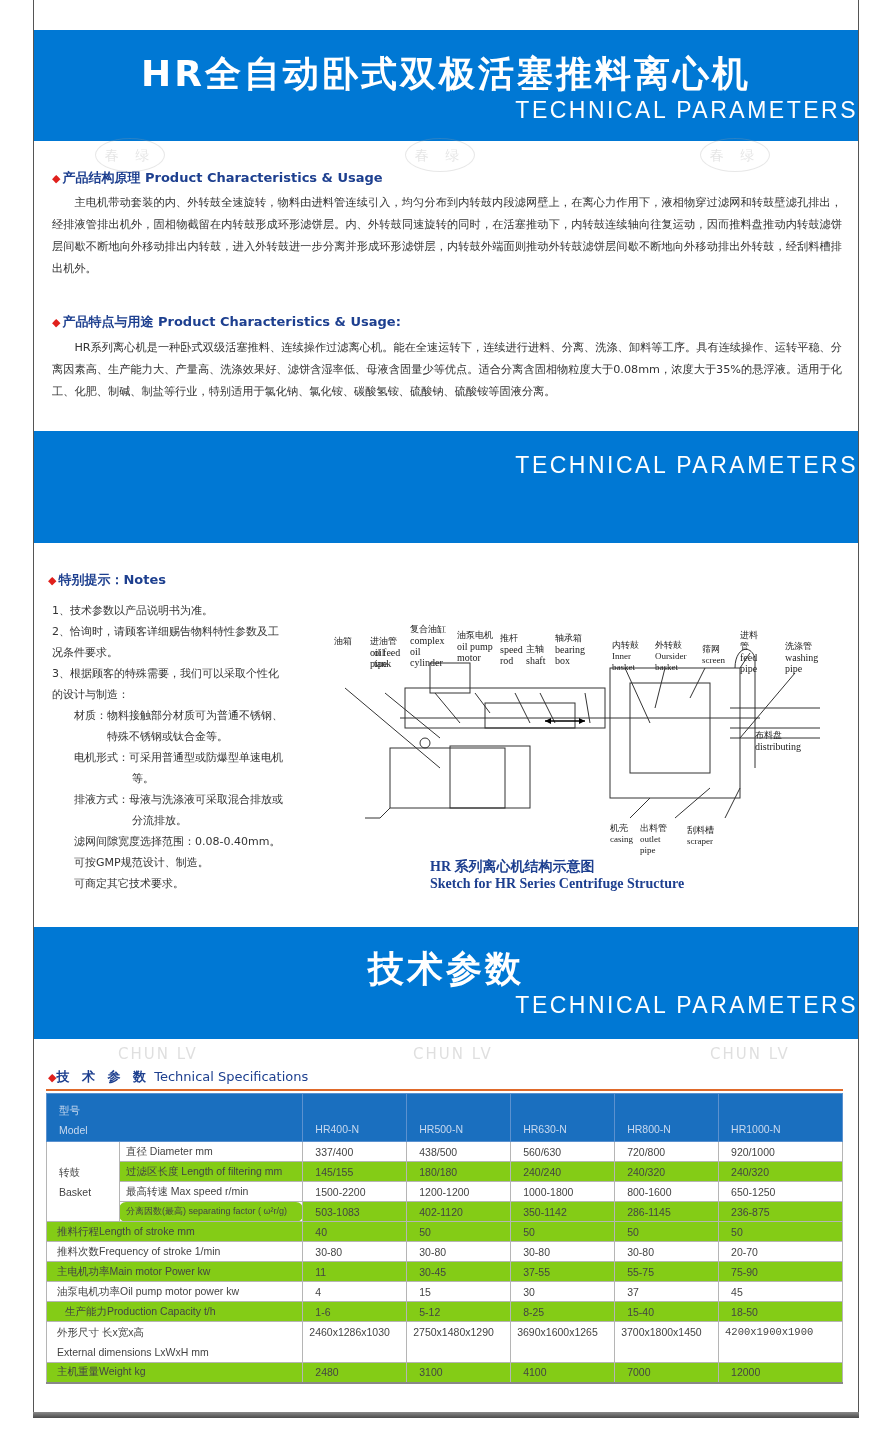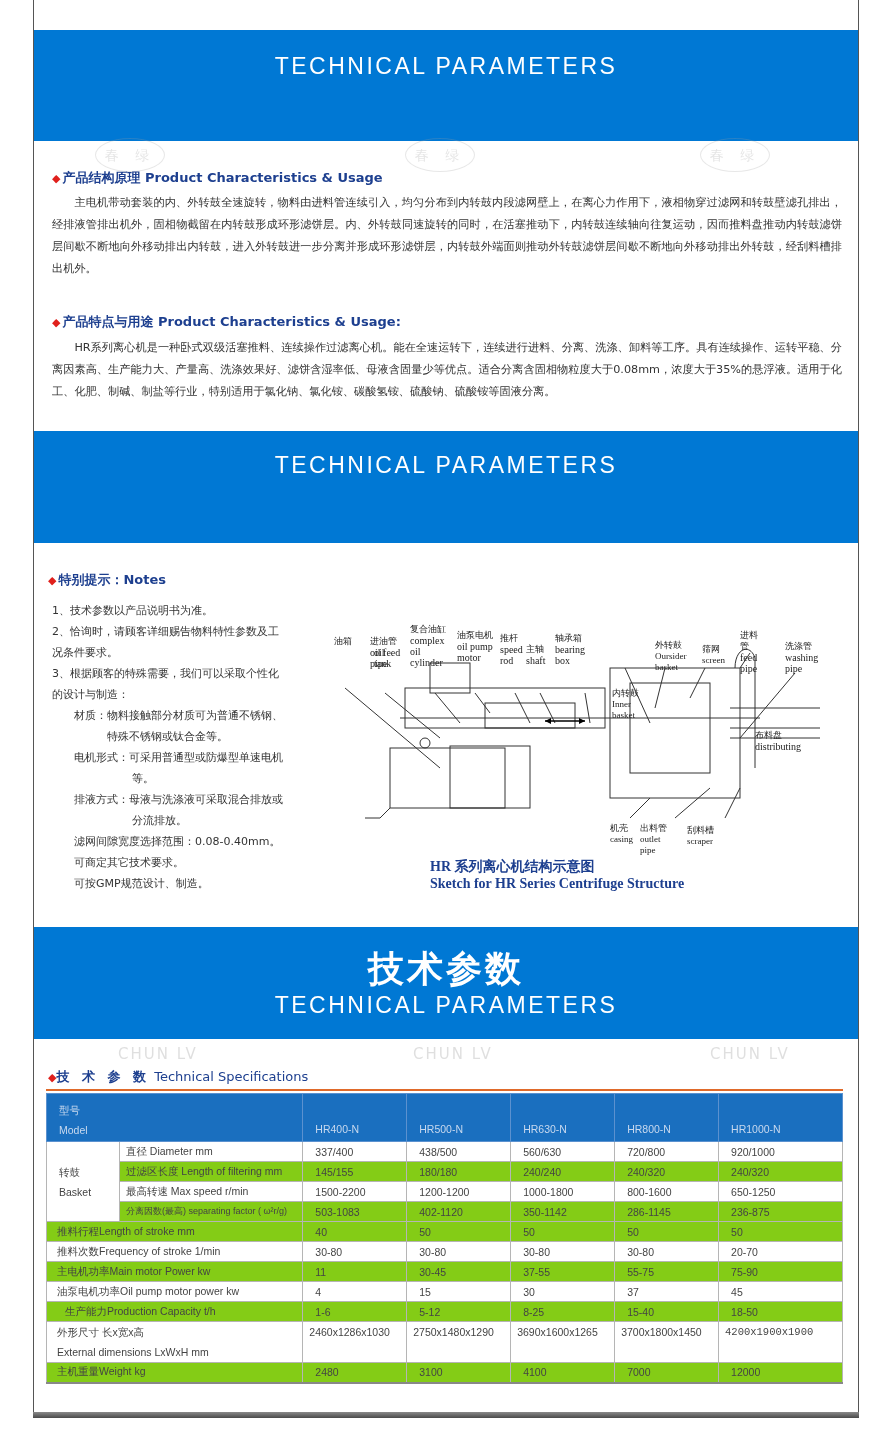--- a/index.html
+++ b/index.html
@@ -6,21 +6,21 @@
   html, body { width: 890px; height: 1435px; background: #ffffff; overflow: hidden; }
   body { font-family: "DejaVu Sans", "Liberation Sans", sans-serif; position: relative; color: #333; }
 
   .frame { position: absolute; left: 33px; top: 0; width: 826px; height: 1418px;
     border-left: 1px solid #555; border-right: 1px solid #555; background: #fff; }
   .frame-bottom { position: absolute; left: 33px; top: 1412px; width: 826px; height: 6px;
     background: linear-gradient(#8a8a8a, #4a4a4a); }
 
   .banner { position: absolute; left: 34px; width: 824px; background: #0078d4; color: #fff; text-align: center; }
   .banner .title { font-family: "DejaVu Sans", sans-serif; font-weight: bold; font-size: 36px; letter-spacing: 3px; line-height: 44px; }
-  .banner .subtitle { font-family: "Liberation Sans", sans-serif; font-size: 23px; letter-spacing: 2.5px; line-height: 28px; font-weight: normal; }
+  .banner .subtitle { font-family: "Liberation Sans", sans-serif; font-size: 23px; letter-spacing: 2.5px; line-height: 28px; font-weight: normal; text-align: right; }
 
   .watermark { position: absolute; width: 70px; height: 34px; border: 1px solid rgba(160,160,160,0.25);
     border-radius: 50%; color: rgba(150,150,150,0.25); font-size: 14px; text-align: center; line-height: 32px; letter-spacing: 6px; }
   .watermark-sub { position: absolute; font-size: 15px; color: rgba(150,150,150,0.3); letter-spacing: 2px; }
 
   .sec-head { position: absolute; font-weight: bold; font-size: 13px; color: #1d3f8f; white-space: nowrap; }
   .sec-head .diamond { color: #e0201c; font-size: 11px; margin-right: 2px; }
 
   .para { position: absolute; left: 52px; width: 790px; font-size: 11.2px; line-height: 22px; color: #333; text-align: justify; }
 
@@ -52,20 +52,21 @@
   table.spec td.basket { background: #fff; padding-left: 12px; line-height: 20px; }
   table.spec tr.dim td { height: 40px; vertical-align: top; line-height: 20px; }
   table.spec tr.last td { border-bottom: 2px solid #888; }
 </style>
 </head>
 <body>
 
 <div class="frame"></div>
 
 <div class="banner" style="top:30px;height:111px;padding-top:22px;">
+  <div class="title">HR全自动卧式双极活塞推料离心机</div>
   <div class="subtitle">TECHNICAL PARAMETERS</div>
 </div>
 
 <div class="watermark" style="left:95px;top:138px;">春 绿</div>
 <div class="watermark" style="left:405px;top:138px;">春 绿</div>
 <div class="watermark" style="left:700px;top:138px;">春 绿</div>
 
 <div class="sec-head" style="left:52px;top:169px;">
   <span class="diamond">◆</span><span>产品结构原理</span>
   <span>Product Characteristics &amp; Usage</span>
@@ -91,22 +92,22 @@
   <div>况条件要求。</div>
   <div>3、根据顾客的特殊需要，我们可以采取个性化</div>
   <div>的设计与制造：</div>
   <div class="indent1">材质：物料接触部分材质可为普通不锈钢、</div>
   <div class="indent2">特殊不锈钢或钛合金等。</div>
   <div class="indent1">电机形式：可采用普通型或防爆型单速电机</div>
   <div class="indent3">等。</div>
   <div class="indent1">排液方式：母液与洗涤液可采取混合排放或</div>
   <div class="indent3">分流排放。</div>
   <div class="indent1">滤网间隙宽度选择范围：0.08-0.40mm。</div>
+  <div class="indent1">可按GMP规范设计、制造。</div>
   <div class="indent1">可商定其它技术要求。</div>
-  <div class="indent1">可按GMP规范设计、制造。</div>
 </div>
 
 <div class="diagram">
   <svg width="500" height="230" viewBox="0 0 500 230" style="position:absolute;left:0;top:0;">
     <g fill="none" stroke="#333" stroke-width="1">
 
       <rect x="75" y="60" width="200" height="40"></rect>
       <rect x="100" y="35" width="40" height="30"></rect>
       <rect x="155" y="75" width="90" height="25"></rect>
       <line x1="70" y1="90" x2="430" y2="90"></line>
@@ -164,21 +165,21 @@
       <div>speed rod</div>
     </div>
   <div class="lbl" style="left:196px;top:16px;width:25px;">
       <div class="cn">主轴</div>
       <div>shaft</div>
     </div>
   <div class="lbl" style="left:225px;top:5px;width:35px;">
       <div class="cn">轴承箱</div>
       <div>bearing box</div>
     </div>
-  <div class="lbl" style="left:282px;top:12px;width:28px;font-size:9px;margin-top:48px;">
+  <div class="lbl" style="left:282px;top:12px;width:28px;font-size:9px;">
       <div class="cn">内转鼓</div>
       <div>Inner basket</div>
     </div>
   <div class="lbl" style="left:325px;top:12px;width:38px;font-size:9px;">
       <div class="cn">外转鼓</div>
       <div>Oursider basket</div>
     </div>
   <div class="lbl" style="left:372px;top:16px;width:30px;font-size:9px;">
       <div class="cn">筛网</div>
       <div>screen</div>
@@ -271,21 +272,21 @@
   </tr>
   <tr class="white">
     <td class="sub">最高转速      Max speed r/min</td>
     <td>1500-2200</td>
     <td>1200-1200</td>
     <td>1000-1800</td>
     <td>800-1600</td>
     <td>650-1250</td>
   </tr>
   <tr class="gray">
-    <td class="sub" style="font-size:9px;">分离因数(最高) separating factor ( ω²r/g)</td>
+    <td class="sub" style="font-size:9px;border-radius:7px;">分离因数(最高) separating factor ( ω²r/g)</td>
     <td>503-1083</td>
     <td>402-1120</td>
     <td>350-1142</td>
     <td>286-1145</td>
     <td>236-875</td>
   </tr>
   <tr class="gray">
     <td colspan="2" style="padding-left:10px;">推料行程Length of stroke   mm</td>
     <td>40</td>
     <td>50</td>

